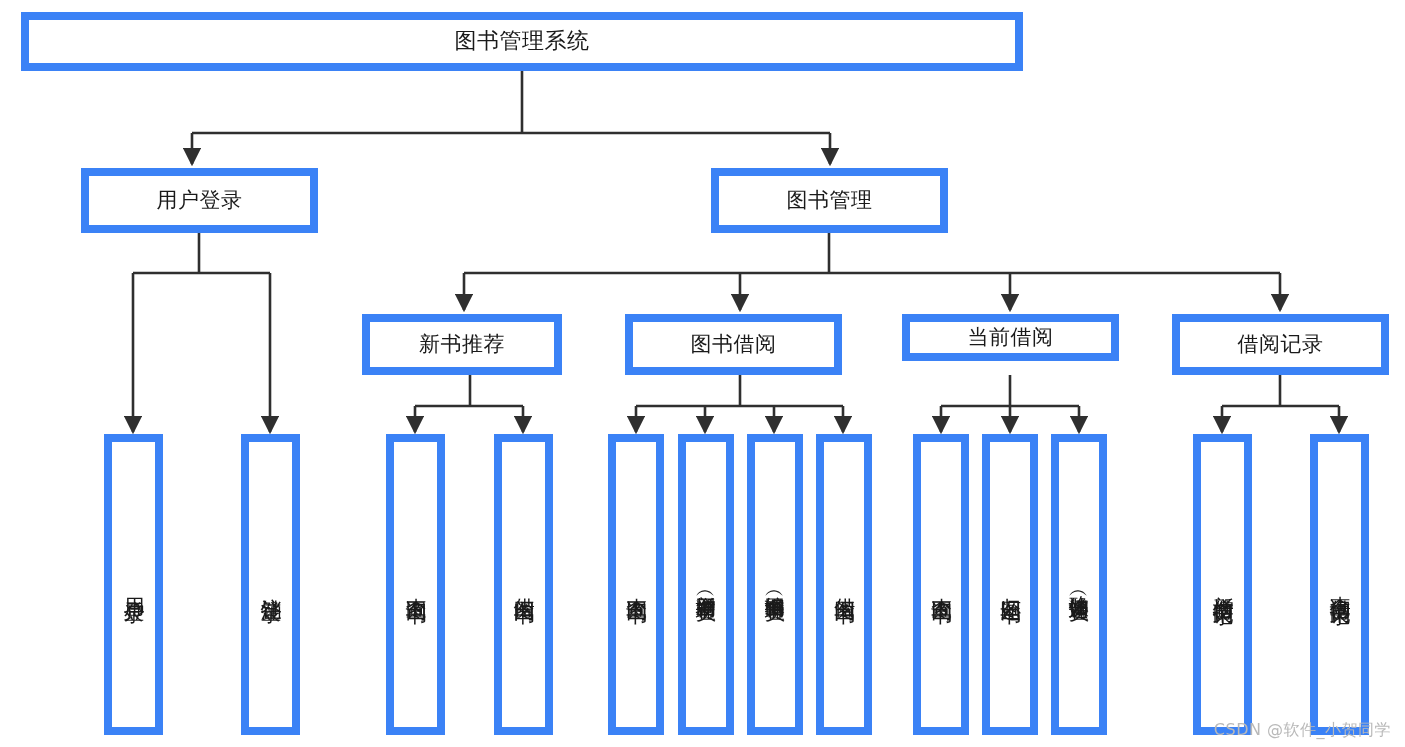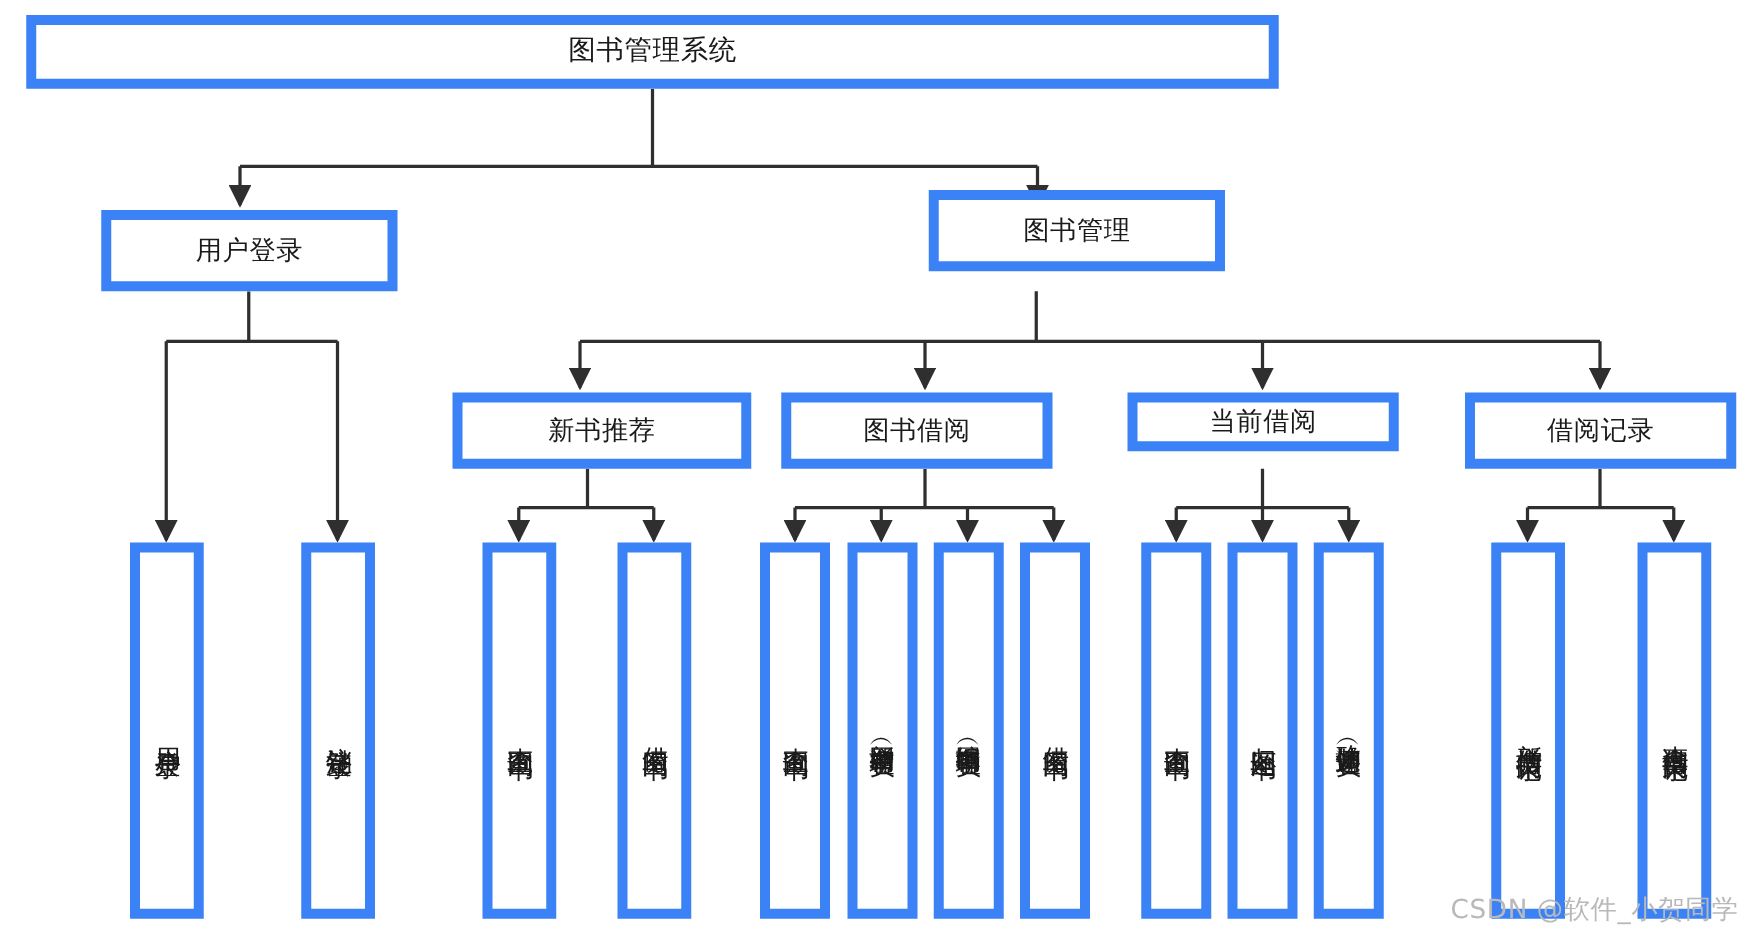--- a/index.html
+++ b/index.html
@@ -66,21 +66,21 @@
     max-height: 100%;
   }
   .node.v.tall .node-label {
     font-size: 20px;
     letter-spacing: 1px;
   }
   #watermark {
     position: absolute;
     right: 14px;
     bottom: 6px;
-    font-size: 21px;
+    font-size: 16px;
     color: #b9b9b9;
     letter-spacing: 0.5px;
     white-space: nowrap;
     user-select: none;
   }
 </style>
 </head>
 <body>
 
 <div id="diagram-root">
@@ -138,25 +138,25 @@
   </svg>
 
   <div class="node h root" style="left:21px; top:12px; width:1002px; height:59px;">
     <span class="node-label">图书管理系统</span>
   </div>
 
   <div class="node h" style="left:81px; top:168px; width:237px; height:65px;">
     <span class="node-label">用户登录</span>
   </div>
 
-  <div class="node h" style="left:711px; top:152px; width:237px; height:65px;margin-left:32px;">
+  <div class="node h" style="left:711px; top:168px; width:237px; height:65px;">
     <span class="node-label">图书管理</span>
   </div>
 
-  <div class="node h" style="left:362px; top:314px; width:239px; height:61px;justify-content:center;">
+  <div class="node h" style="left:362px; top:314px; width:200px; height:61px;justify-content:center;">
     <span class="node-label">新书推荐</span>
   </div>
 
   <div class="node h" style="left:625px; top:314px; width:217px; height:61px;">
     <span class="node-label">图书借阅</span>
   </div>
 
   <div class="node h" style="left:902px; top:314px; width:217px; height:47px;">
     <span class="node-label">当前借阅</span>
   </div>

